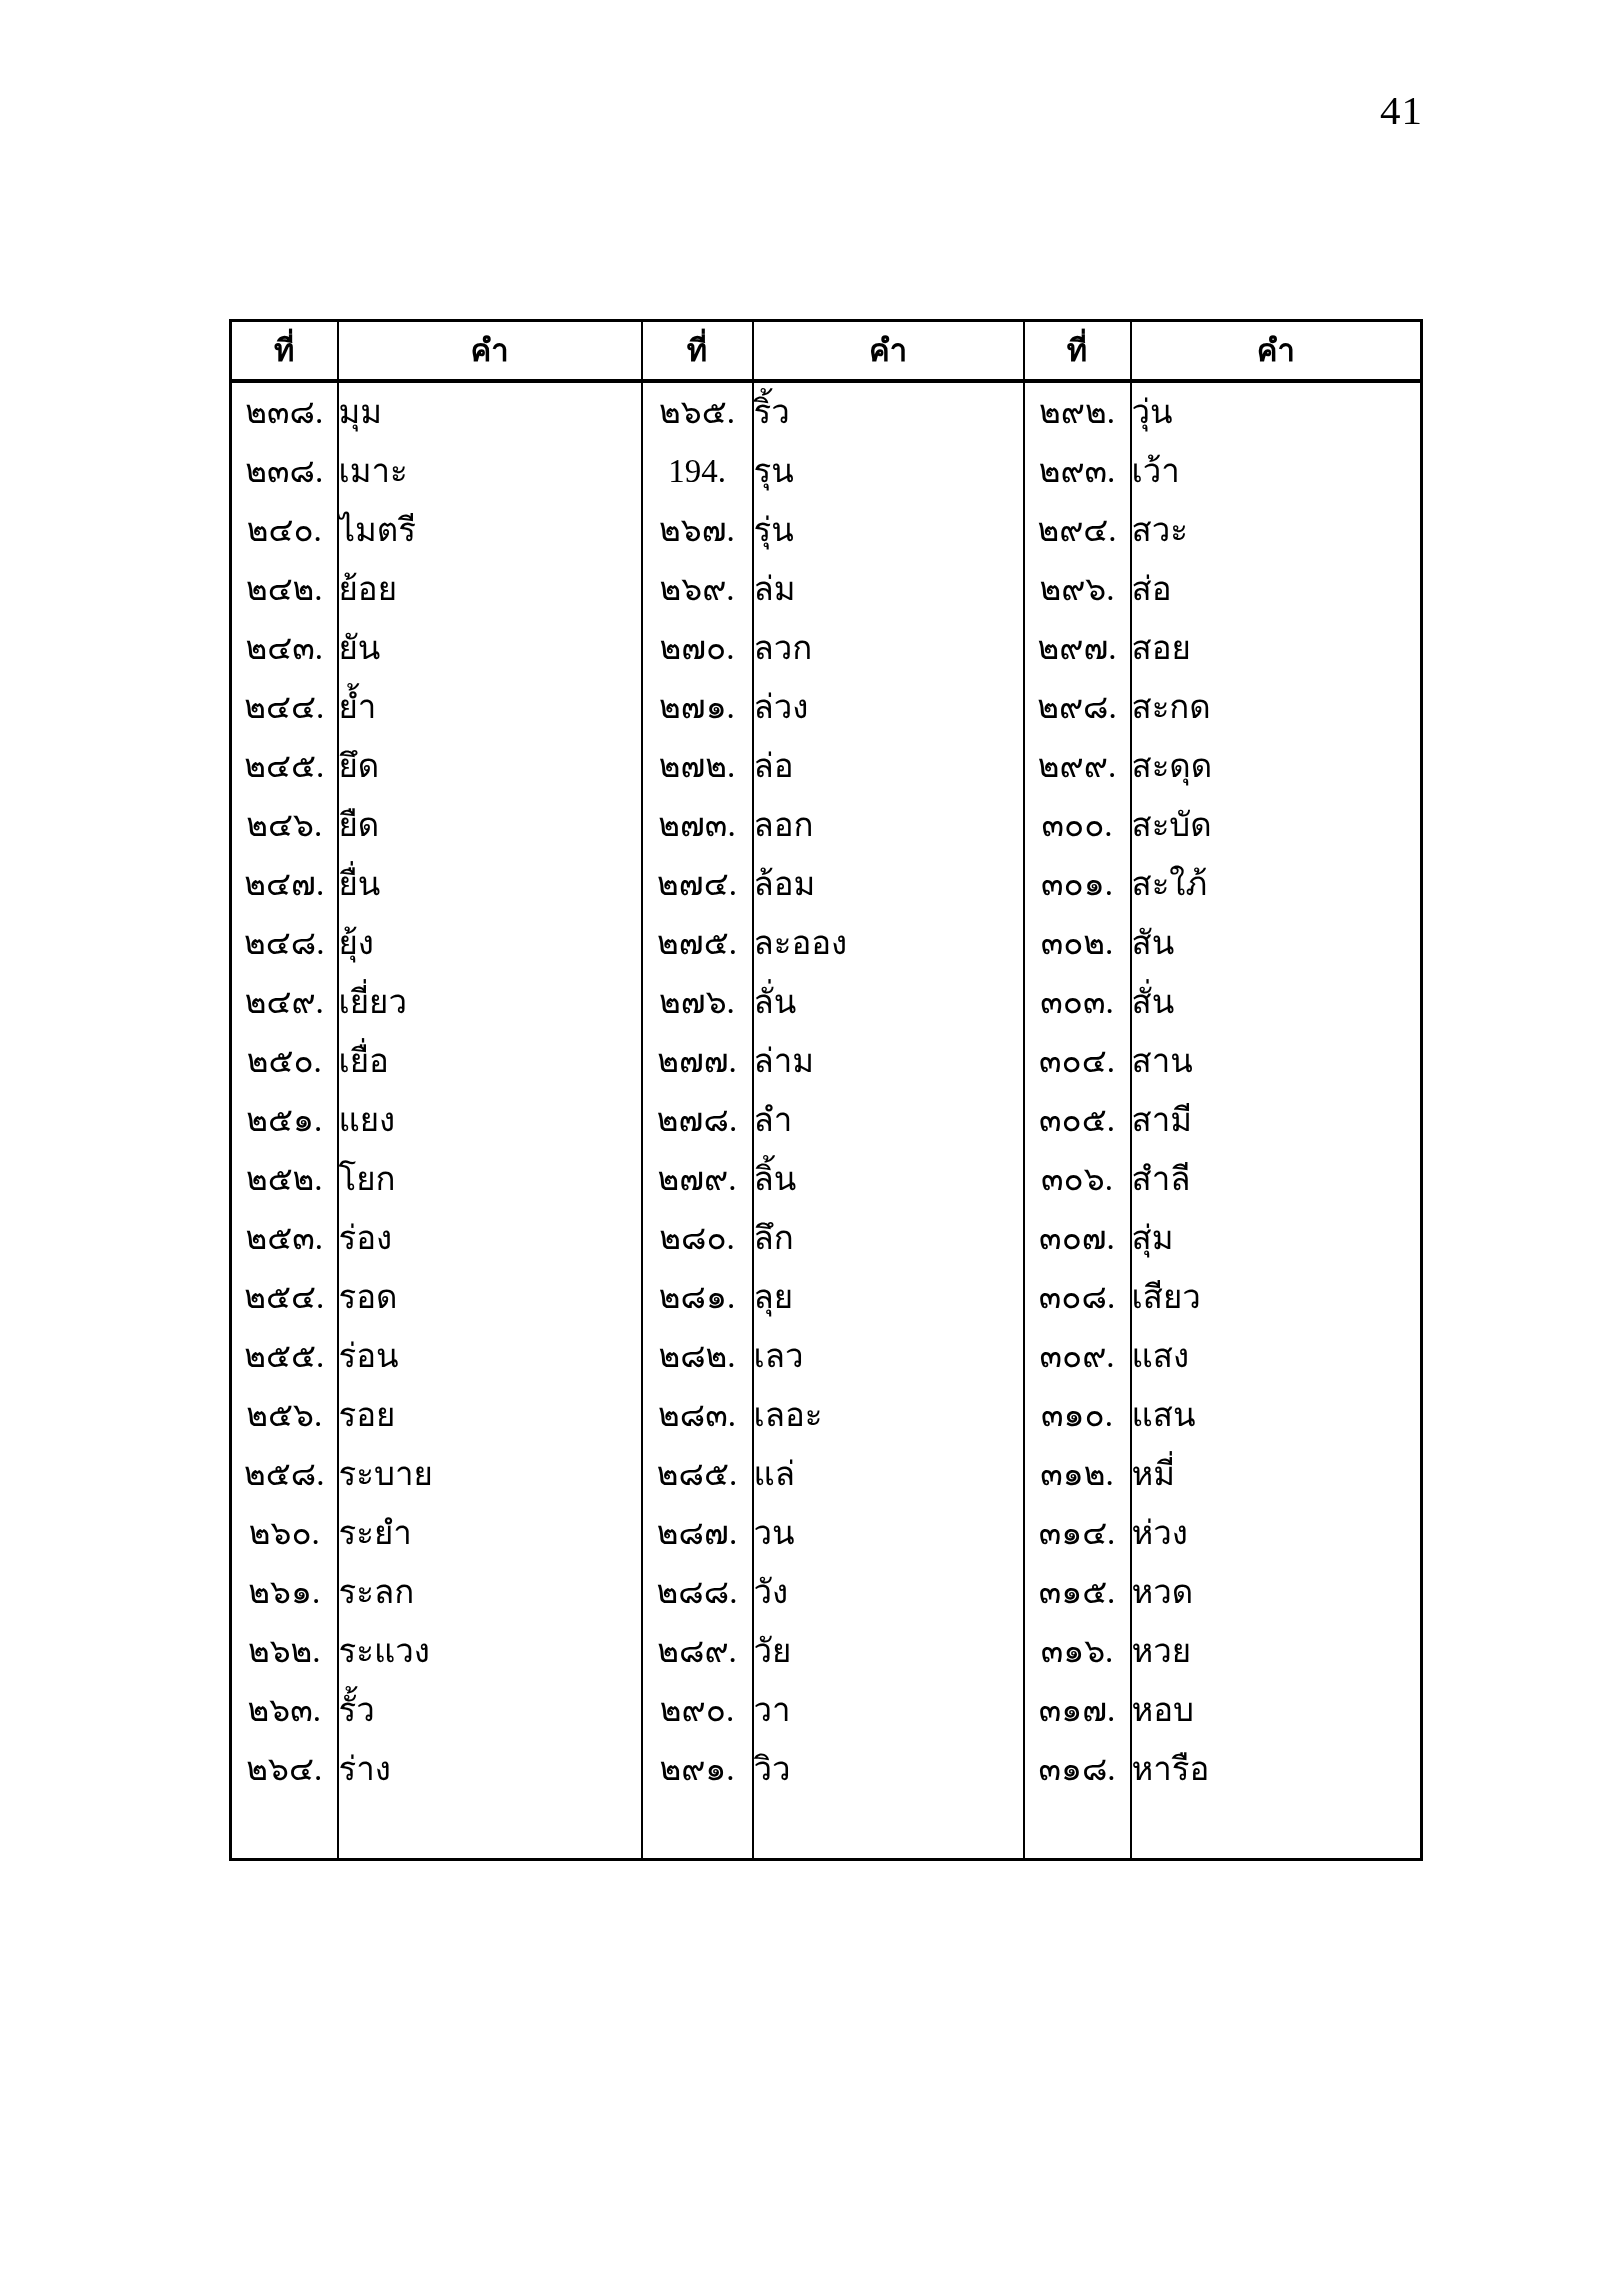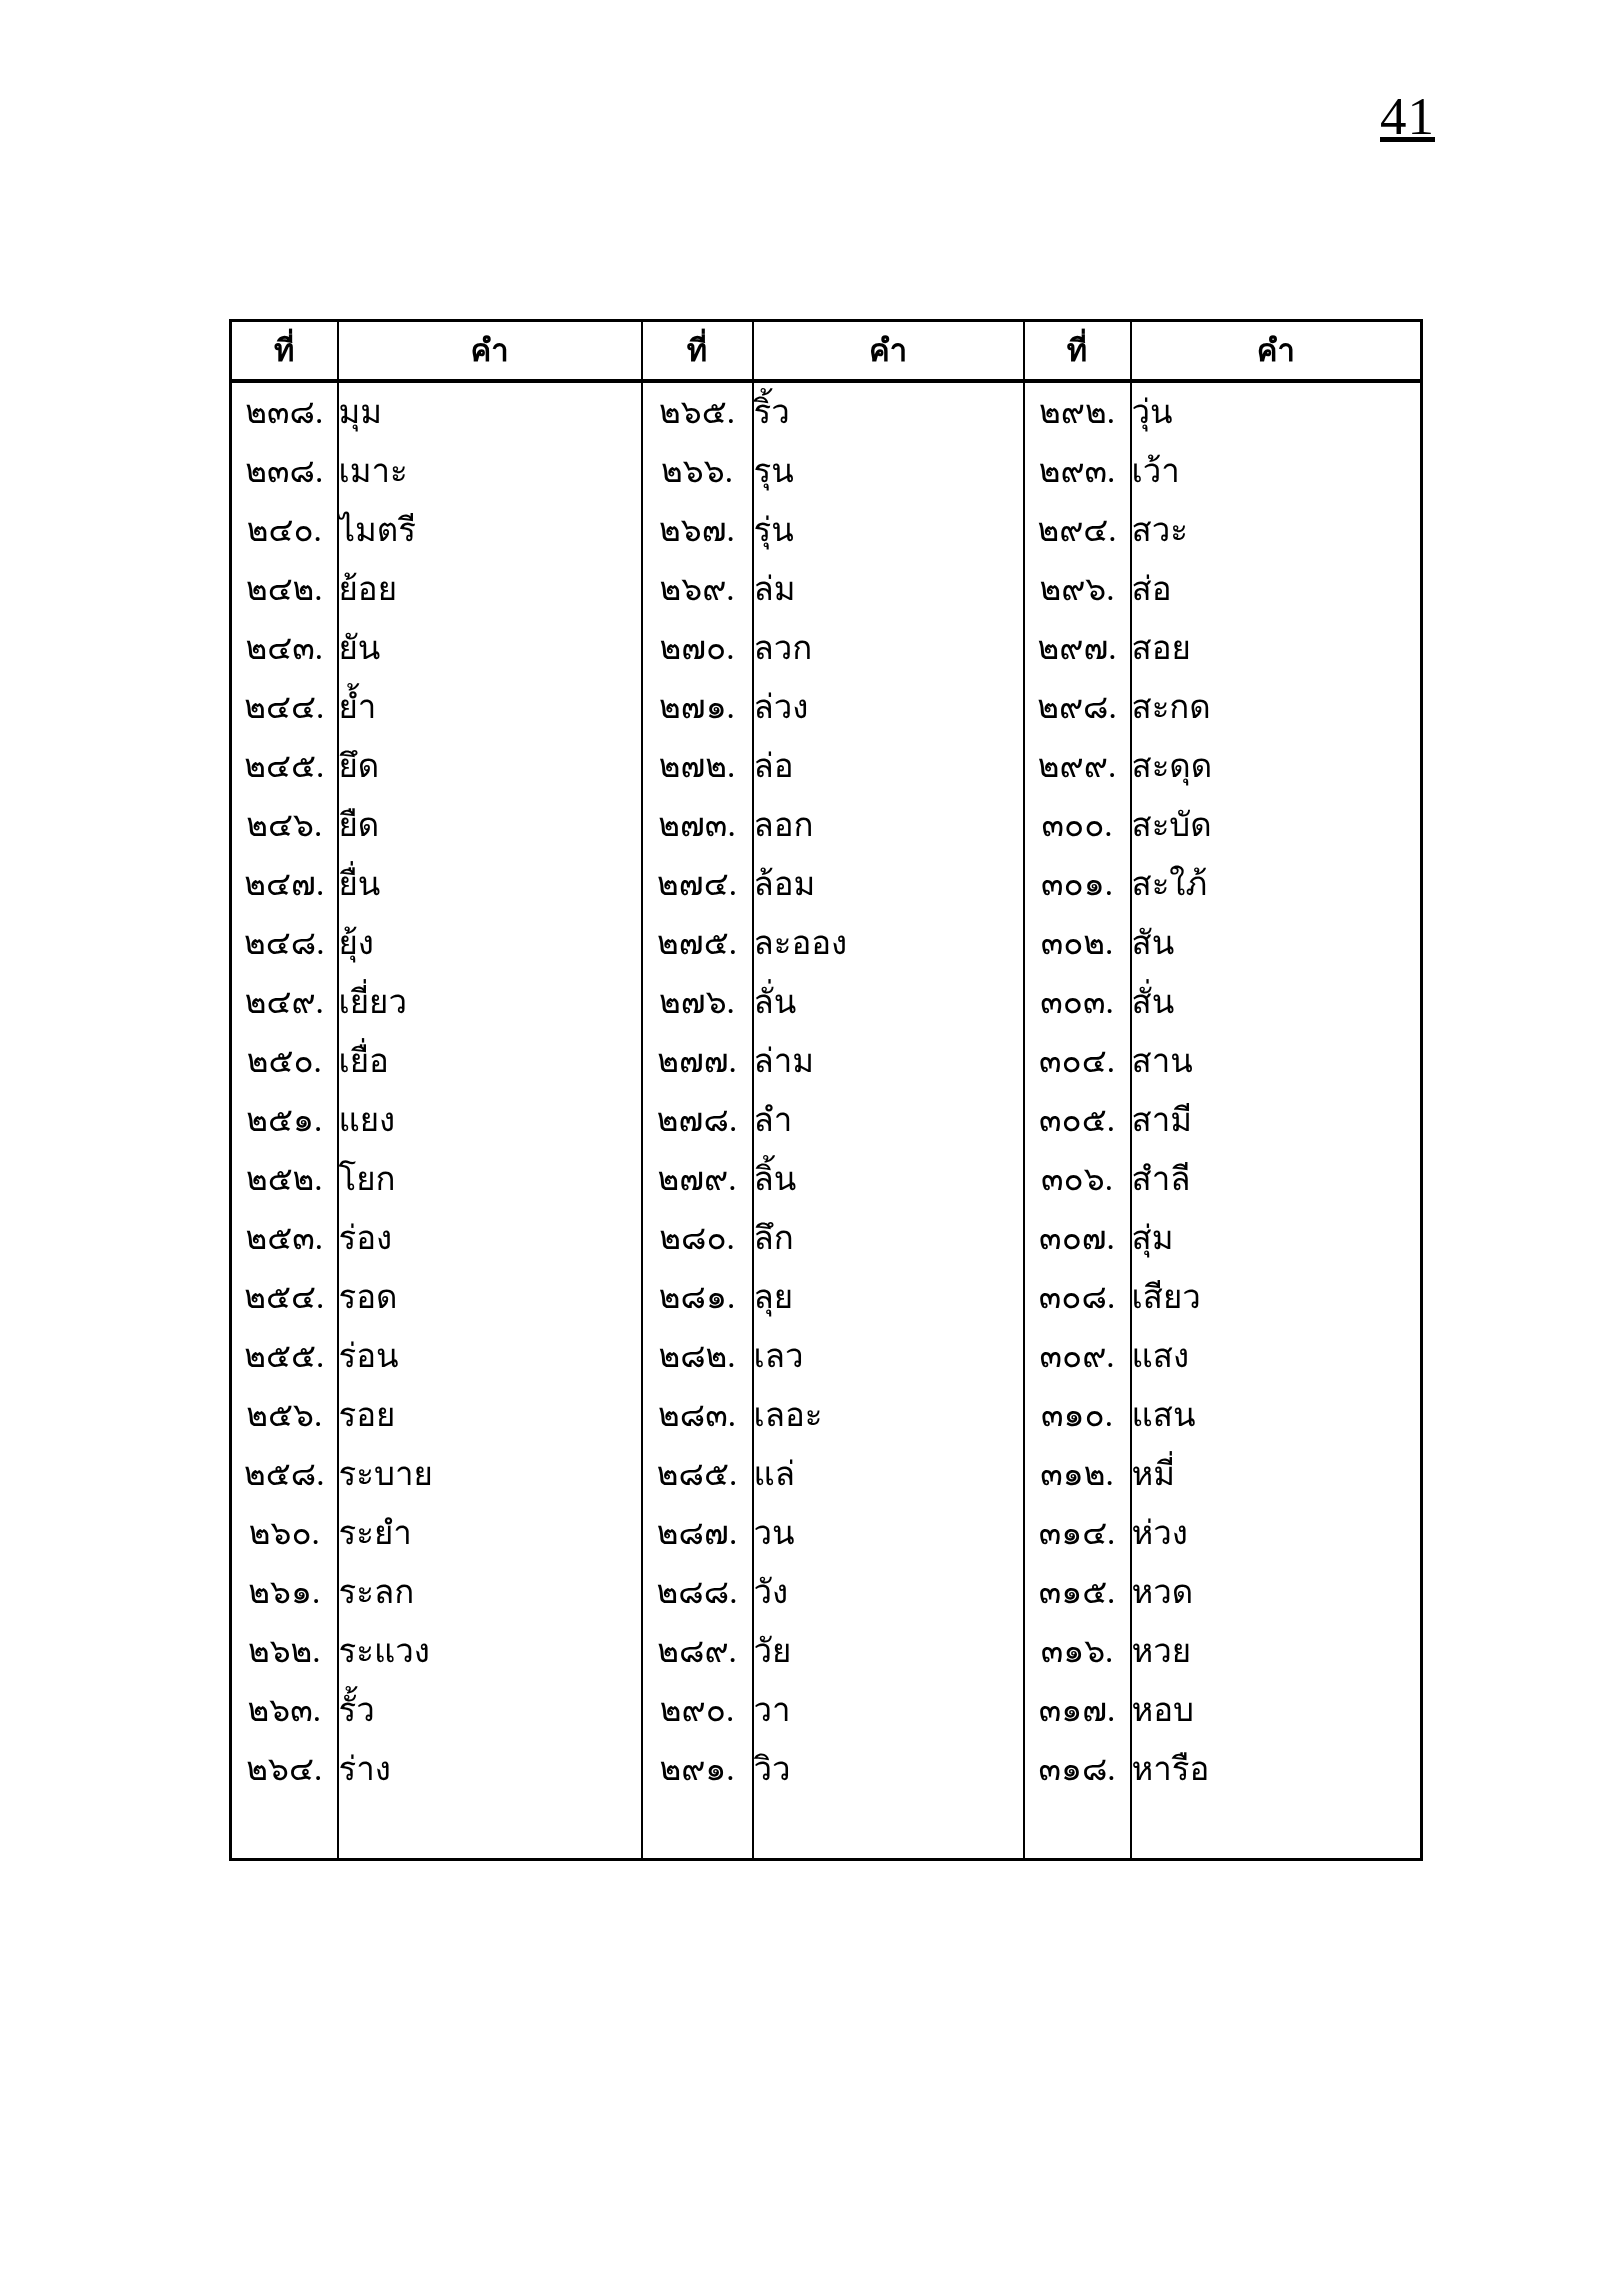--- a/index.html
+++ b/index.html
@@ -13,24 +13,23 @@
     height: 2293px;
     background: #ffffff;
     font-family: "Liberation Serif", "DejaVu Serif", serif;
     color: #000000;
     overflow: hidden;
   }
   .page-number {
     position: absolute;
     top: 90px;
     left: 1380px;
-    font-size: 53px;
+    font-size: 41px;
     line-height: 1;
     letter-spacing: 1px;
-    text-decoration: underline;
   }
   table.word-table {
     position: absolute;
     left: 229px;
     top: 319px;
     width: 1190px;
     border-collapse: collapse;
     table-layout: fixed;
     border: 3.9px solid #000000;
   }
@@ -98,21 +97,21 @@
           <td class="no-cell">๒๓๘.</td>
           <td class="word-cell">มุม</td>
           <td class="no-cell">๒๖๕.</td>
           <td class="word-cell">ริ้ว</td>
           <td class="no-cell">๒๙๒.</td>
           <td class="word-cell">วุ่น</td>
         </tr>
         <tr>
           <td class="no-cell">๒๓๘.</td>
           <td class="word-cell">เมาะ</td>
-          <td class="no-cell">๒๖๖.</td>
+          <td class="no-cell">194.</td>
           <td class="word-cell">รุน</td>
           <td class="no-cell">๒๙๓.</td>
           <td class="word-cell">เว้า</td>
         </tr>
         <tr>
           <td class="no-cell">๒๔๐.</td>
           <td class="word-cell">ไมตรี</td>
           <td class="no-cell">๒๖๗.</td>
           <td class="word-cell">รุ่น</td>
           <td class="no-cell">๒๙๔.</td>

